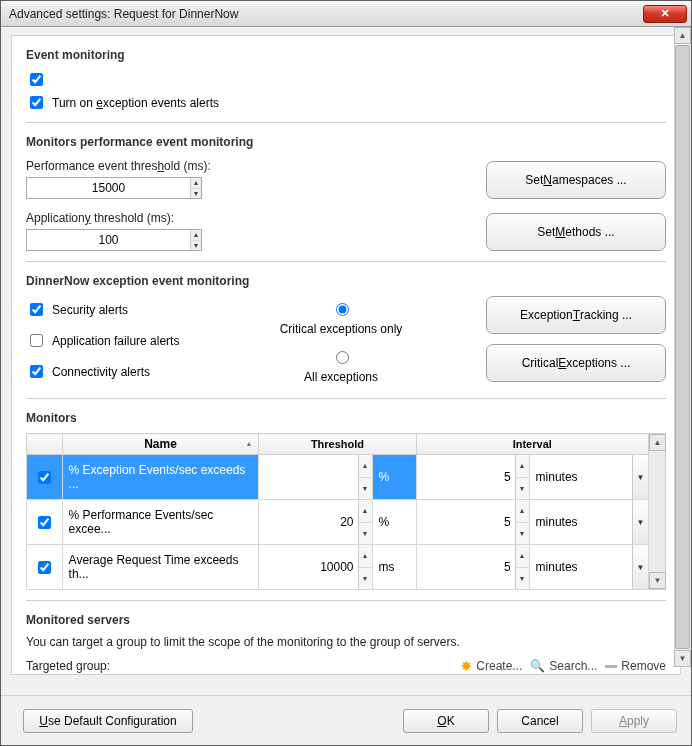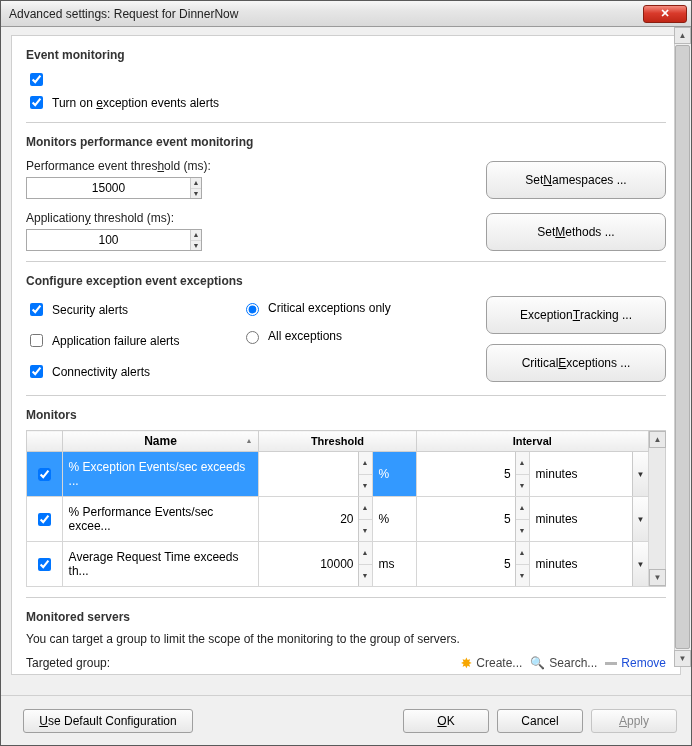--- a/index.html
+++ b/index.html
@@ -36,21 +36,21 @@
   .spinner { display:flex; align-items:stretch; height:22px; width:176px; border:1px solid #a9a9a9; background:#fff; }
   .spinner input { border:0; outline:none; flex:1; padding:2px 4px;text-align:center; }
   .spin-btns { width:16px; display:flex; flex-direction:column; border-left:1px solid #c9c9c9; }
   .spin-btns div { flex:1; display:flex; align-items:center; justify-content:center; font-size:7px; color:#444; background:#efefef; border-bottom:1px solid #d8d8d8; cursor:pointer; }
   .spin-btns div:last-child { border-bottom:0; }
 
   .btn { height:38px; width:180px; background:linear-gradient(to bottom,#fdfdfd,#e9e9e9); border:1px solid #9f9f9f; border-radius:7px; display:flex; align-items:center; justify-content:center; cursor:pointer; }
 
   .row-between { display:flex; align-items:center; justify-content:space-between; }
 
-  .radio-row { display:flex; align-items:center; gap:6px; margin:4px 0; }
+  .radio-row { display:flex; align-items:center; gap:6px; margin:4px 0;flex-direction:column; }
   .radio-row input[type=radio] { width:13px; height:13px; }
 
   .table { border:1px solid #b9b9b9; width:100%; border-collapse:collapse; }
   .table th { background:linear-gradient(to bottom,#fdfdfd,#ececec); border:1px solid #cfcfcf; text-align:center; font-weight:bold; padding:3px 6px; position:relative; font-size:11px; height:19px; }
   .table td { border:1px solid #d6d6d6; padding:0; height:22px; font-size:11px; }
   .table tr.sel td { background:#3399ff; color:#fff; }
   .cell-inner { padding:8px 6px; display:flex; align-items:center; height:100%; }
   .cell-check { justify-content:center; }
   .cell-check input { width:13px; height:13px; }
   .td-spin { display:flex; align-items:stretch; height:100%; }
@@ -68,21 +68,21 @@
   .monitor-wrap { display:flex; align-items:stretch; gap:0; }
   .mon-scroll { width:17px; background:#f0f0f0; border:1px solid #cfcfcf; border-left:0; display:flex; flex-direction:column; }
   .mon-scroll .sc-btn { position:static; }
   .mon-scroll .mid { flex:1; background:#eaeaea; }
 
   .servers-text { margin:4px 0 10px 0; color:#222; }
   .target-row { display:flex; align-items:center; gap:8px; }
   .target-row .label { color:#222; }
   .target-row .spacer { flex:1; }
   .link { color:#444; display:flex; align-items:center; gap:4px; cursor:pointer; }
-  .link.disabled { color:#1d4ed8; cursor:default; }
+  .link.disabled { color:#404040; cursor:default; }
   .icon { display:inline-block; }
 
   .group-input { width:380px; height:22px; border:1px solid #a9a9a9; margin-top:6px; background:#fff; }
 
   .footer { height:50px; border-top:1px solid #d0d0d0; display:flex; align-items:center; padding:0 14px; background:#f0f0f0; }
   .footer .spacer { flex:1; }
   .footer .fbtn { height:24px; min-width:86px; padding:0 10px; margin-left:8px; background:linear-gradient(to bottom,#fdfdfd,#e8e8e8); border:1px solid #9f9f9f; border-radius:3px; display:flex; align-items:center; justify-content:center; cursor:pointer; }
   .footer .fbtn.disabled { color:#8a8a8a; border-color:#c5c5c5; cursor:default; }
   .footer .fbtn.left { min-width:170px; }
 
@@ -166,21 +166,21 @@
                 <span>Set </span>
                 <span class="u">M</span>
                 <span>ethods ...</span>
               </button>
           </div>
         </div>
       </div>
       <div class="hr"></div>
 
       <div class="section">
-        <div class="sec-title">Configure exception event exceptions</div>
+        <div class="sec-title">DinnerNow exception event monitoring</div>
         <div class="row-cfg">
           <div class="col-checks">
             <label class="check-row">
                 <input type="checkbox" checked="" style="">
                 <span>Security alerts</span>
               </label>
             <label class="check-row" style="margin-top:12px;">
                 <input type="checkbox" style="">
                 <span>Application failure alerts</span>
               </label>

